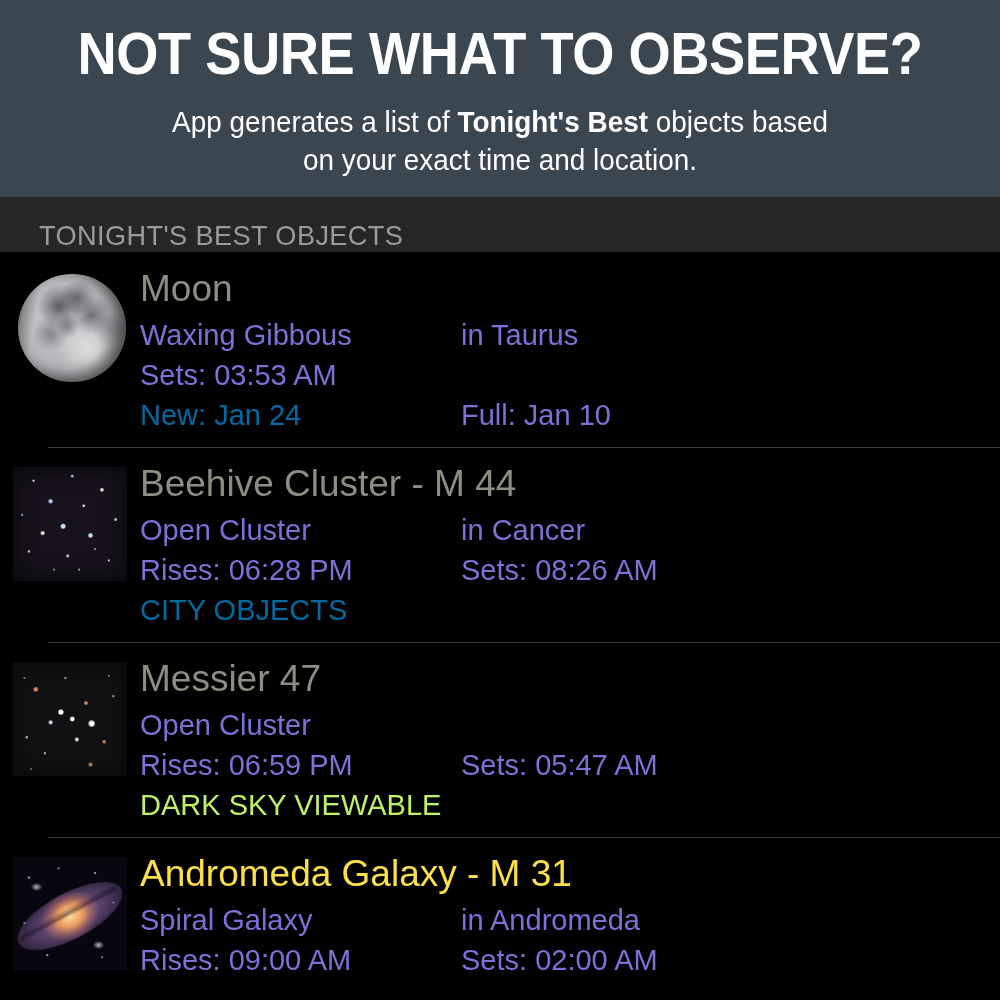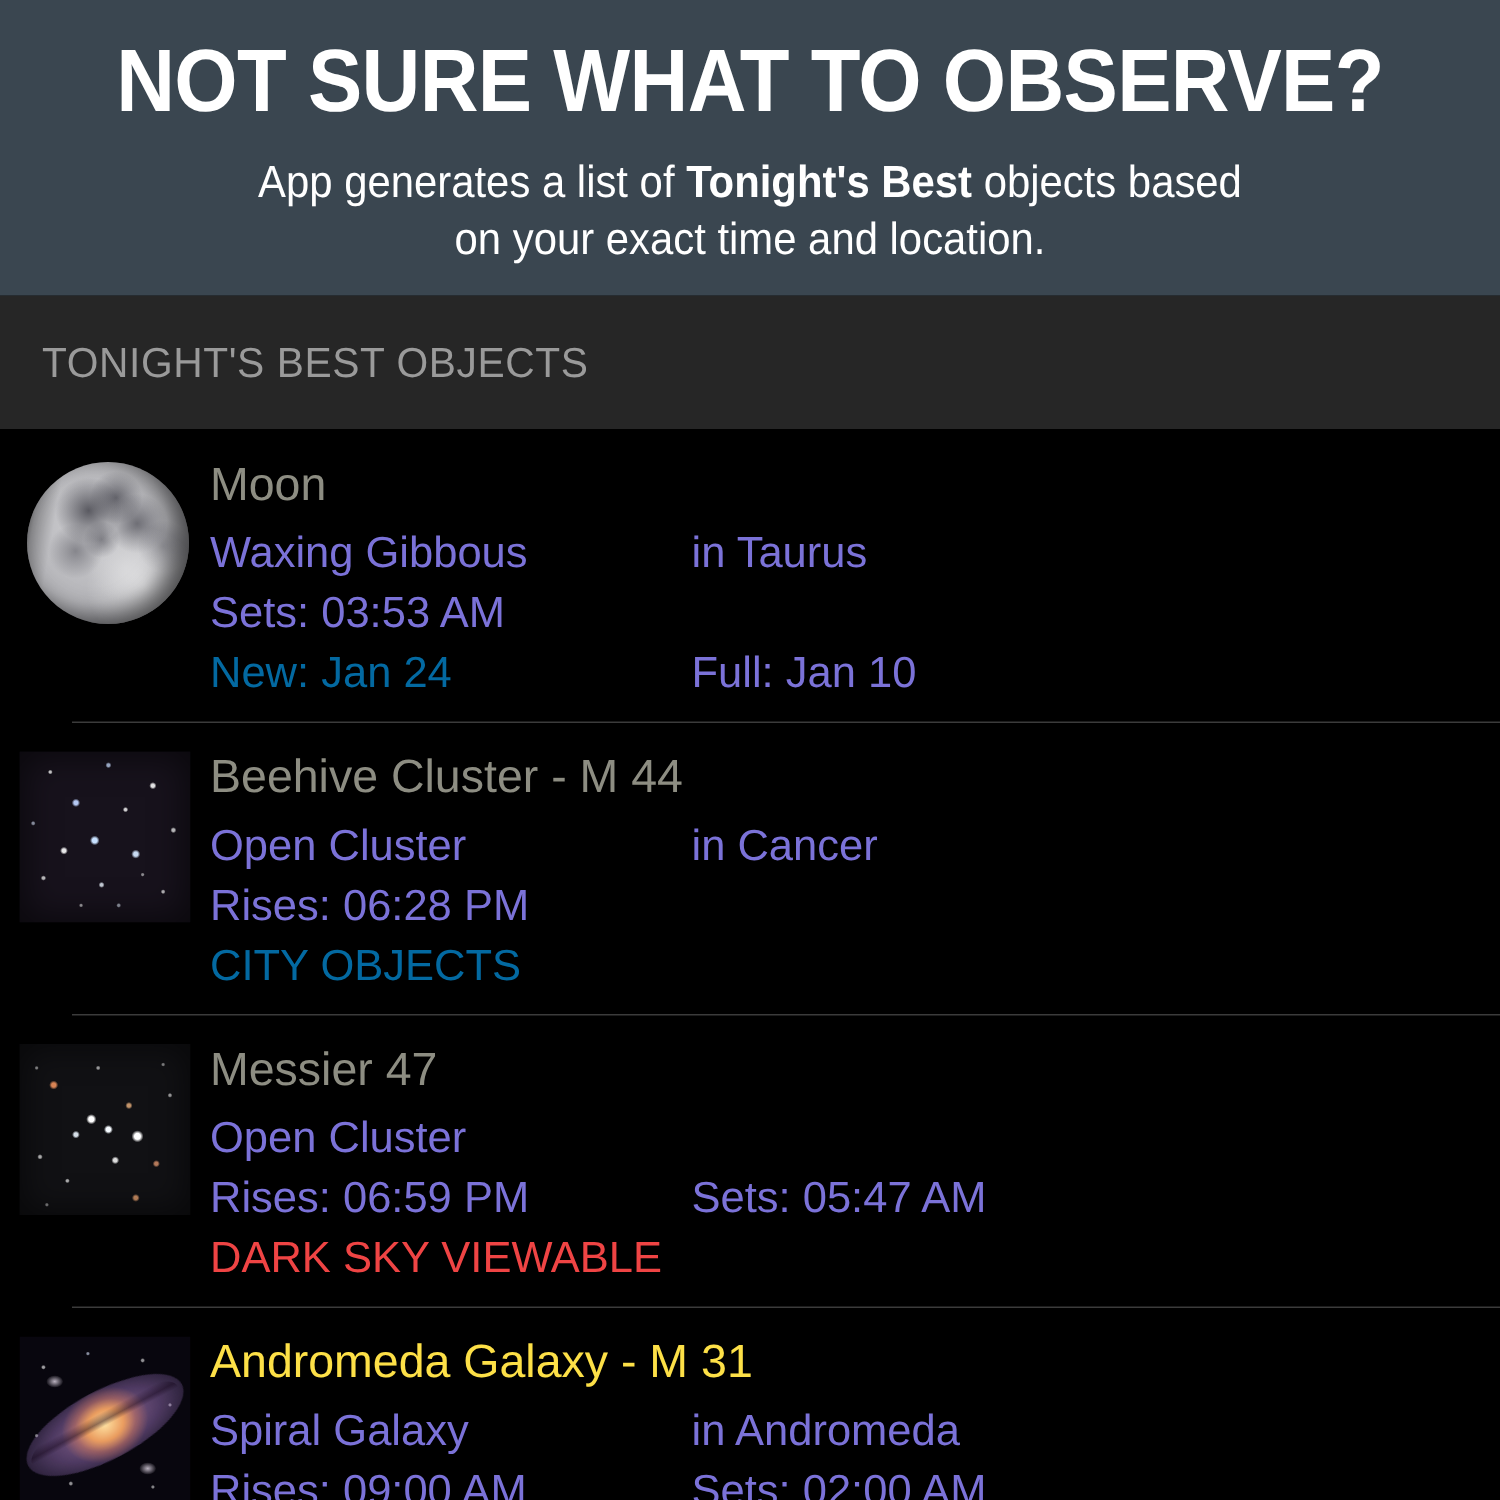--- a/index.html
+++ b/index.html
@@ -44,24 +44,24 @@
     margin: 17px 0 0 0;
     transform: scaleX(0.93);
     transform-origin: center top;
     white-space: nowrap;
   }
   .promo-sub b { font-weight: bold; }
 
   
   .section-bar {
     background: #262626;
-    height: 89px;
+    height: 55px;
     display: flex;
-    align-items: center;
-    padding-left: 28px;
+    align-items: flex-end;
+    padding-left: 39px;
     box-sizing: border-box;
   }
   .section-bar-label {
     color: #9a9a9a;
     font-size: 28px;
     letter-spacing: 0.4px;
     font-weight: normal;
     transform: scaleX(0.97);
     transform-origin: left center;
   }
@@ -98,41 +98,41 @@
     width: 114px;
     height: 114px;
     position: relative;
     overflow: hidden;
     background: #000;
   }
 
   .details { padding-top: 2px; flex: 1; }
 
   .obj-name {
-    font-size: 31px;
+    font-size: 37px;
     line-height: 38px;
     color: #8d8d82;
     font-weight: normal;
     margin-bottom: 7px;
     white-space: nowrap;
   }
   .obj-name.bright { color: #fde047; }
 
   .detail-line {
     display: flex;
     font-size: 29px;
     line-height: 40px;
     color: #7b72d8;
     white-space: nowrap;
   }
   .detail-left  { width: 321px; min-width: 321px; }
   .detail-right { }
 
   .tint-blue  { color: #0369a1; }
-  .tint-blue2 { color: #ef4444; }
+  .tint-blue2 { color: #bef264; }
 
   
   .moon-disc {
     position: absolute;
     left: 5px; top: 2px;
     width: 108px; height: 108px;
     border-radius: 50%;
     background:
       radial-gradient(circle at 72% 76%, rgba(255,255,255,0.55) 0%, rgba(255,255,255,0) 34%),
       radial-gradient(circle at 38% 30%, rgba(70,70,78,0.85) 0%, rgba(70,70,78,0) 22%),
@@ -284,20 +284,21 @@
         </div>
       </div>
       <div class="details">
         <div class="obj-name">Beehive Cluster - M 44</div>
         <div class="detail-line">
           <span class="detail-left ">Open Cluster</span>
           <span class="detail-right ">in Cancer</span>
         </div>
         <div class="detail-line">
           <span class="detail-left ">Rises: 06:28 PM</span>
+          <span class="detail-right ">Sets: 08:26 AM</span>
         </div>
         <div class="detail-line">
           <span class="detail-left tint-blue">CITY OBJECTS</span>
           <span class="detail-right "></span>
         </div>
       </div>
     </div>
     <div class="row">
       <div class="thumb-wrap">
         <div class="thumb">

